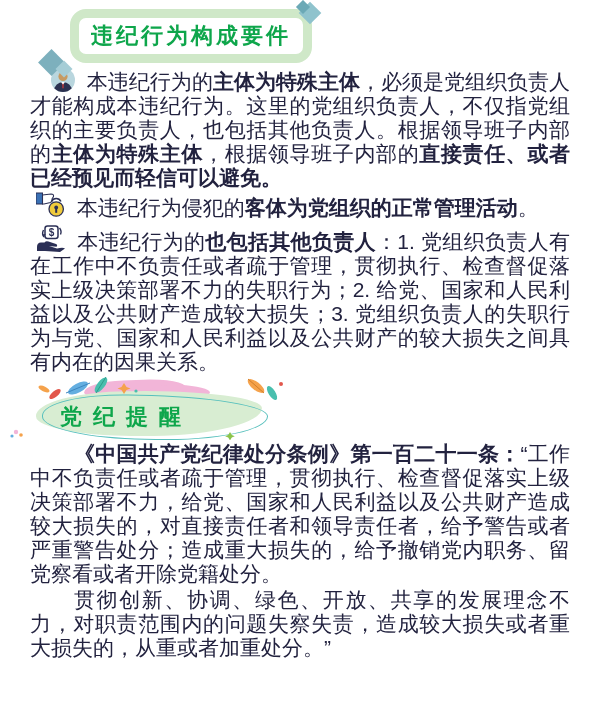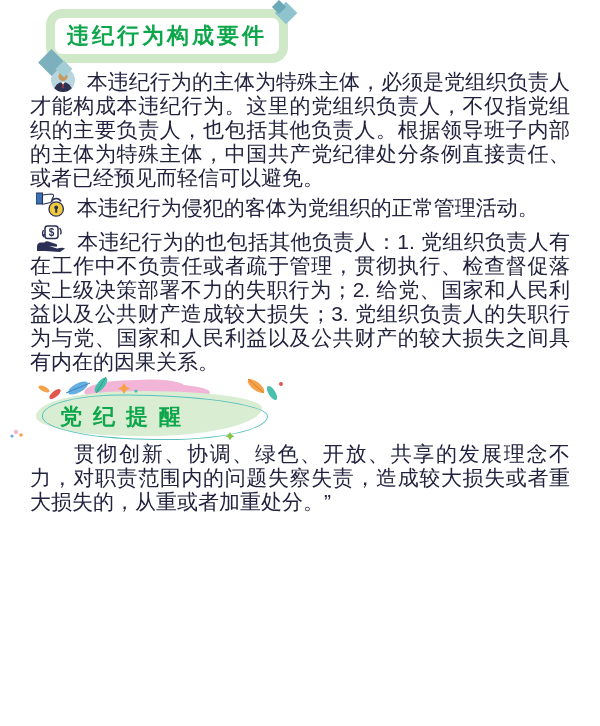--- a/index.html
+++ b/index.html
@@ -2,34 +2,34 @@
 <html><head>
 <meta charset="utf-8">
 <style>
   html,body{margin:0;padding:0;}
   body{width:600px;height:726px;background:#ffffff;overflow:hidden;
        font-family:"Liberation Sans", sans-serif;}
   .page{position:relative;width:600px;height:726px;background:#fff;}
 
   
   .header1{position:relative;display:inline-block;margin:9px 0 4px 46px;}
-  .h1box{border:9px solid #cfe8c8;border-radius:16px;background:#fff;padding:3px 12px;}
+  .h1box{border:9px solid #cfe8c8;border-radius:16px;background:#fff;padding:3px 12px;margin-left:24px;}
   .h1text{color:#0ea64b;font-size:22px;font-weight:bold;letter-spacing:3px;white-space:nowrap;}
   .diamond{position:absolute;background:#83b9c4;transform:rotate(45deg);}
   .diamond-tr{width:16px;height:16px;right:-6px;top:-4px;background:#8fc3cd;}
   .diamond-tr2{width:10px;height:10px;right:4px;top:-7px;background:#6ba9b6;}
   .diamond-bl{width:19px;height:19px;left:-4px;bottom:-9px;background:#7db0bd;}
   .diamond-bl2{width:12px;height:12px;left:12px;bottom:-12px;background:#a5cdd6;}
 
   
   .content{padding:0 30px;}
   .para{margin:0 0 2px 0;font-size:21px;line-height:24px;color:#22223f;
         text-align:justify;}
   #sec1 .para:nth-of-type(3),#sec1 .para:nth-of-type(4){margin-top:5px;}
-  .b{font-weight:normal;}
+  .b{font-weight:bold;}
   .indent-0{text-indent:6px;}
   .indent-1{text-indent:20px;}
   .indent-2{text-indent:44px;}
   .picon{display:inline-block;vertical-align:-4px;margin-right:5px;}
 
   
   .banner2{position:relative;width:508px;height:64px;margin-top:2px;}
   .pink-blob{position:absolute;left:84px;top:4px;width:102px;height:19px;background:#f2b5d8;
              border-radius:48% 52% 55% 45% / 70% 60% 40% 55%;transform:rotate(-2deg);}
   .pink-blob2{position:absolute;left:150px;top:9px;width:60px;height:13px;background:#f2b5d8;
@@ -71,21 +71,21 @@
             </clipPath>
           </defs>
     <circle cx="13" cy="13" r="12" fill="#b9d6de"></circle>
     <g clip-path="url(#avclip)">
       <circle cx="13" cy="9.5" r="4.6" fill="#c79a62"></circle>
       <path d="M3 25 Q5.5 15 13 15 Q20.5 15 23 25 Z" fill="#2c3150"></path>
       <path d="M11.2 15 L13 18.2 L14.8 15 Z" fill="#ffffff"></path>
       <rect x="12.2" y="16.8" width="1.6" height="4.5" fill="#a8373d"></rect>
     </g>
   </svg>
-<span>本违纪行为的</span><span class="b">主体为特殊主体</span><span>，必须是党组织负责人才能构成本违纪行为。这里的党组织负责人，不仅指党组织的主要负责人，也包括其他负责人。根据领导班子内部的</span><span class="b">主体为特殊主体</span><span>，中国共产党纪律处分条例</span><span class="b">直接责任、或者已经预见而轻信可以避免。</span></p>
+<span>本违纪行为的</span><span class="b">主体为特殊主体</span><span>，必须是党组织负责人才能构成本违纪行为。这里的党组织负责人，不仅指党组织的主要负责人，也包括其他负责人。根据领导班子内部的</span><span class="b">主体为特殊主体</span><span>，根据领导班子内部的</span><span class="b">直接责任、或者已经预见而轻信可以避免。</span></p>
       <p class="para indent-0">
   <svg class="picon" width="30" height="27" viewBox="0 0 30 27">
     <rect x="0" y="1" width="6.5" height="11" fill="#3a71b5" stroke="#2b2f55" stroke-width="1"></rect>
     <path d="M6.5 3 L15 2 Q18 2.2 17.5 4.5 L16 7 Q17 9 14.5 10.5 L8 12 L6.5 12 Z" fill="#ffffff" stroke="#2b2f55" stroke-width="1.1"></path>
     <path d="M15.5 9.5 a5.2 5.2 0 0 1 9.4 0" fill="none" stroke="#2b2f55" stroke-width="1.6"></path>
     <circle cx="20.2" cy="17" r="7.2" fill="#f0cb3c" stroke="#2b2f55" stroke-width="1.3"></circle>
     <circle cx="20.2" cy="15.4" r="1.9" fill="#2b2f55"></circle>
     <rect x="19.2" y="16.2" width="2" height="4.6" fill="#2b2f55"></rect>
   </svg>
 <span>本违纪行为侵犯的</span><span class="b">客体为党组织的正常管理活动</span><span>。</span></p>
@@ -127,15 +127,16 @@
       <circle cx="21" cy="59" r="1.8" fill="#f5a24b"></circle>
       <circle cx="12" cy="60" r="1.6" fill="#64aee0"></circle>
 
       <path d="M230 56 l1.8 3 3 1.2 -3 1.2 -1.8 3 -1.8 -3 -3 -1.2 3 -1.2 Z" fill="#8bc34a"></path>
     </svg>
     <span class="b2text">党纪提醒</span>
   </div>
 
   
   <div class="content" id="sec2">
+      <p class="para indent-2"><span class="b">《中国共产党纪律处分条例》第一百二十一条：</span><span>“工作中不负责任或者疏于管理，贯彻执行、检查督促落实上级决策部署不力，给党、国家和人民利益以及公共财产造成较大损失的，对直接责任者和领导责任者，给予警告或者严重警告处分；造成重大损失的，给予撤销党内职务、留党察看或者开除党籍处分。</span></p>
       <p class="para indent-2"><span>贯彻创新、协调、绿色、开放、共享的发展理念不力，对职责范围内的问题失察失责，造成较大损失或者重大损失的，从重或者加重处分。”</span></p>
     </div>
 </div>
 
 </body></html>

